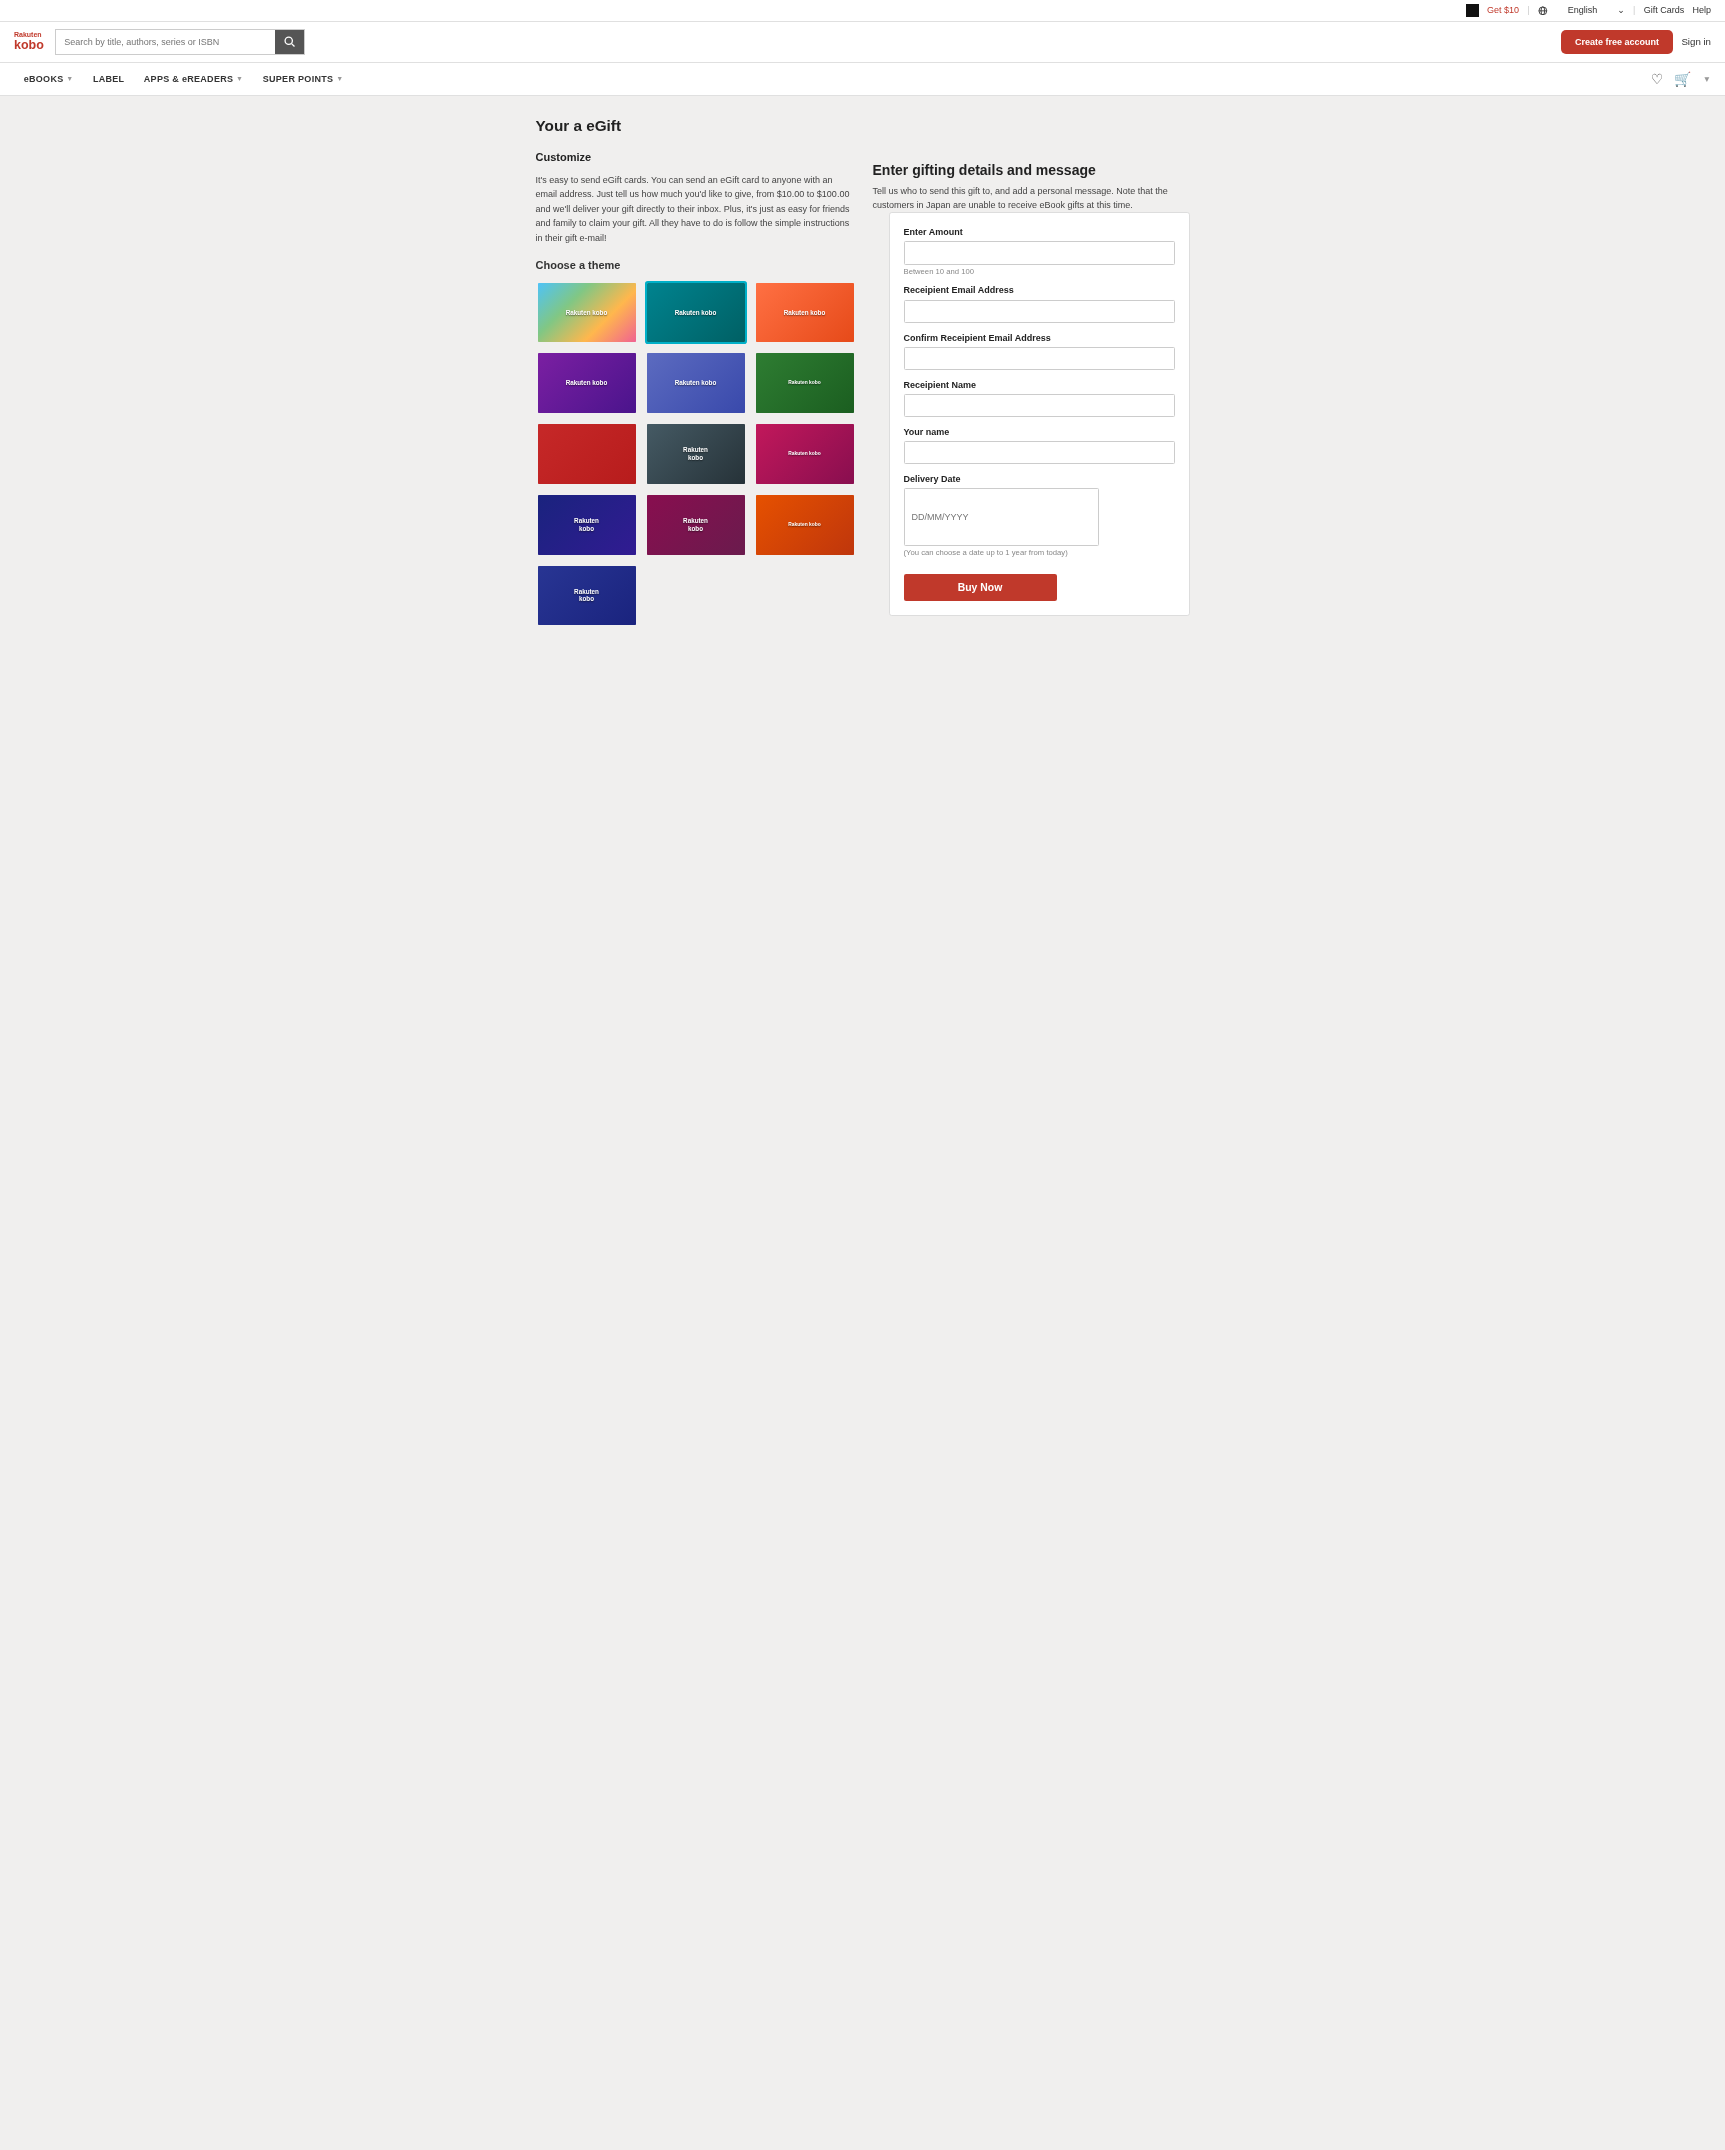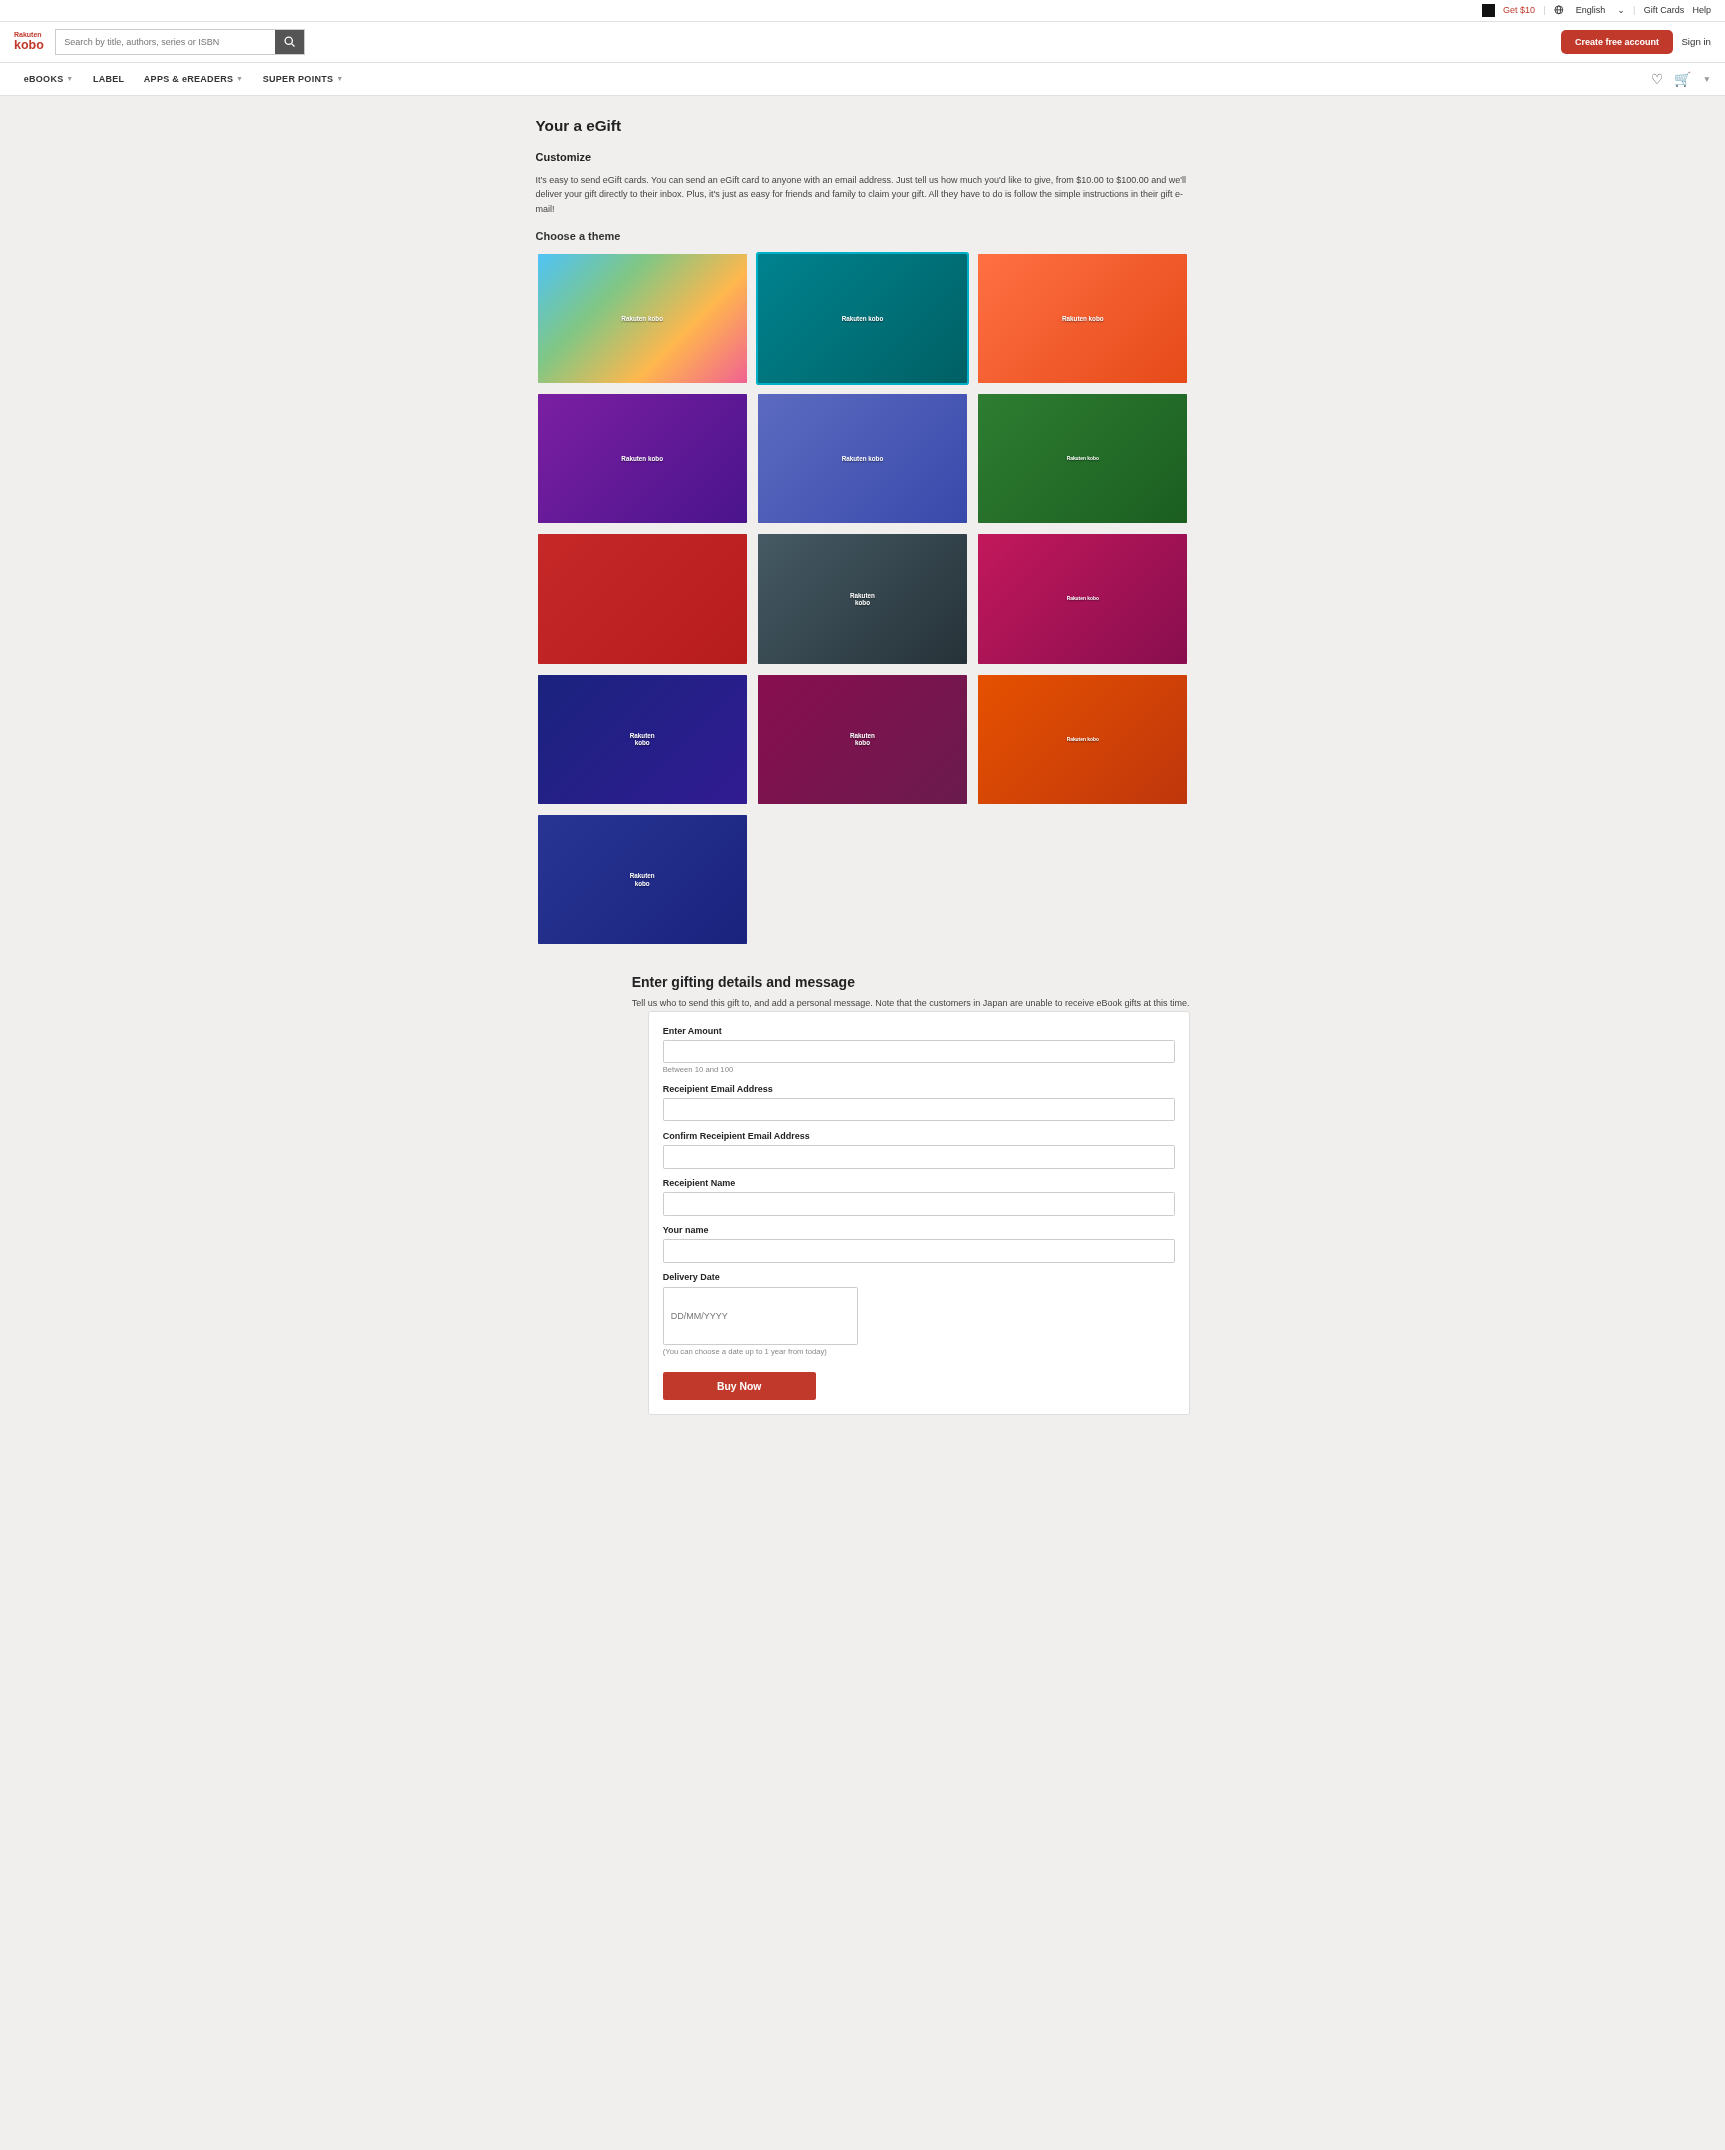--- a/index.html
+++ b/index.html
@@ -14,21 +14,21 @@
       align-items: center;
       justify-content: flex-end;
       gap: 8.3px;
       font-size: 9px;
     }
     .top-bar-black-square {
       width: 12.5px; height: 12.5px; background: #111; display: inline-block;
     }
     .top-bar-get10 { color: #c0392b; font-weight: normal; text-decoration: none; }
     .top-bar-divider { color: #ccc; }
-    .top-bar-lang { display: flex; align-items: flex-start; gap: 12px; color: #333; cursor: pointer; }
+    .top-bar-lang { display: flex; align-items: center; gap: 20px; color: #333; cursor: pointer; }
     .top-bar-lang svg { width: 9.7px; height: 9.7px; }
     .top-bar-link { color: #333; text-decoration: none; }
 
     
     .header {
       background: #fff;
       border-bottom: 0.7px solid #e0e0e0;
       padding: 7px 14px;
       display: flex;
       align-items: center;
@@ -119,21 +119,21 @@
     
     .main { padding: 21px 14px; max-width: 682px; margin: 0 auto; }
 
     .page-title {
       font-size: 15.3px;
       font-weight: bold;
       color: #222;
       margin-bottom: 16.7px;
     }
 
-    .two-col { display: flex; gap: 28px; align-items: flex-end; flex-direction: column; }
+    .two-col { display: flex; gap: 17px; align-items: center; }
 
     .left-col { flex: 0 0 320px; }
     .right-col { flex: 1; }
 
     .section-title {
       font-size: 11px;
       font-weight: bold;
       margin-bottom: 9.7px;
       color: #222;
     }

